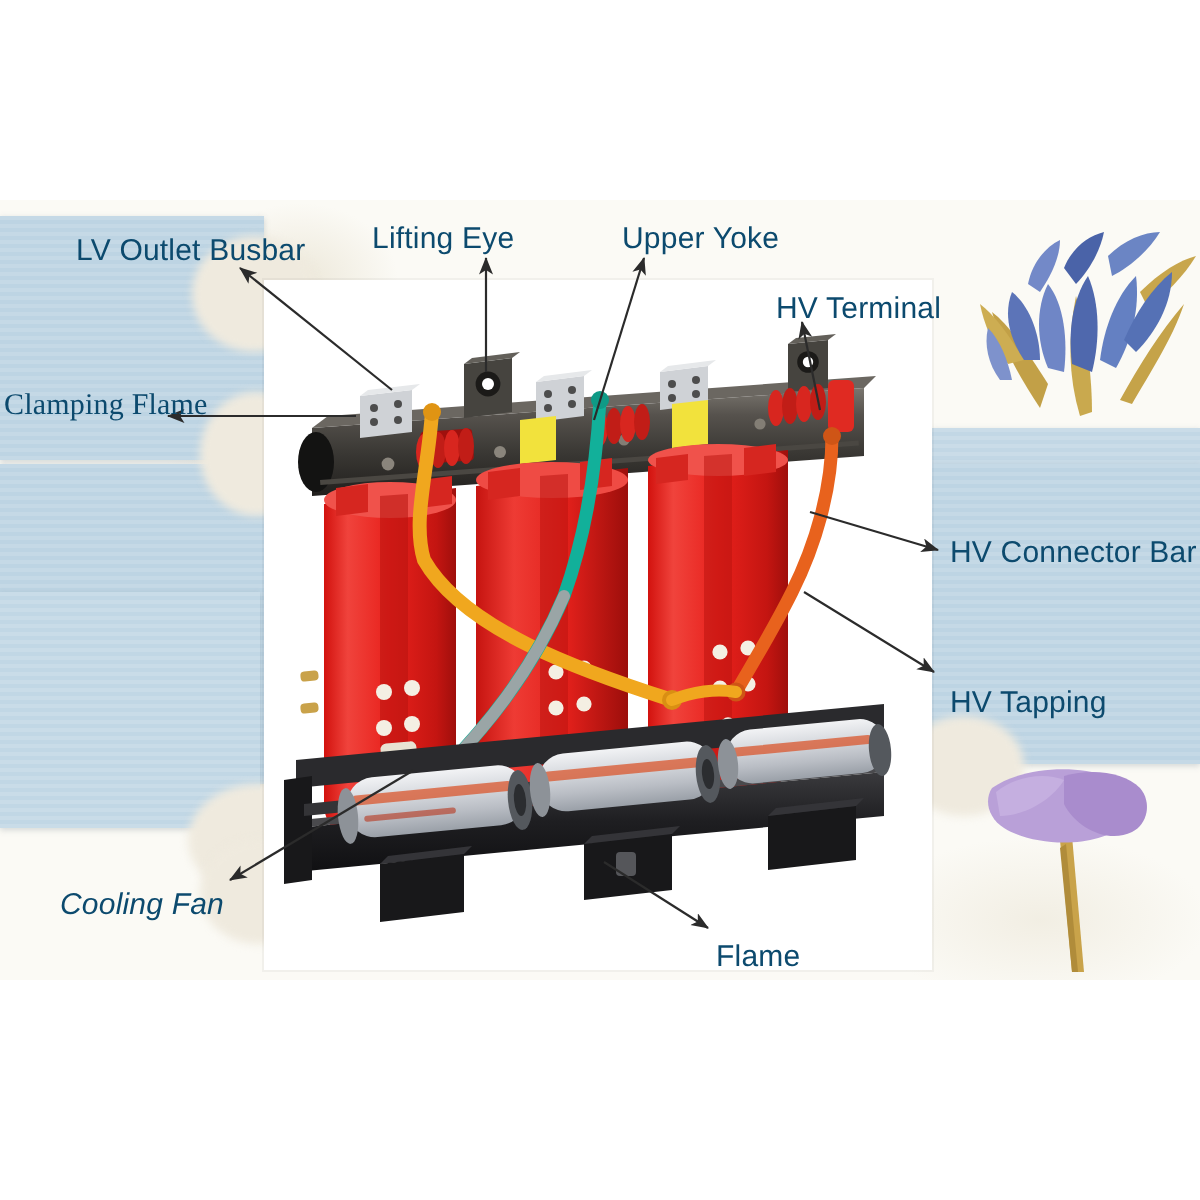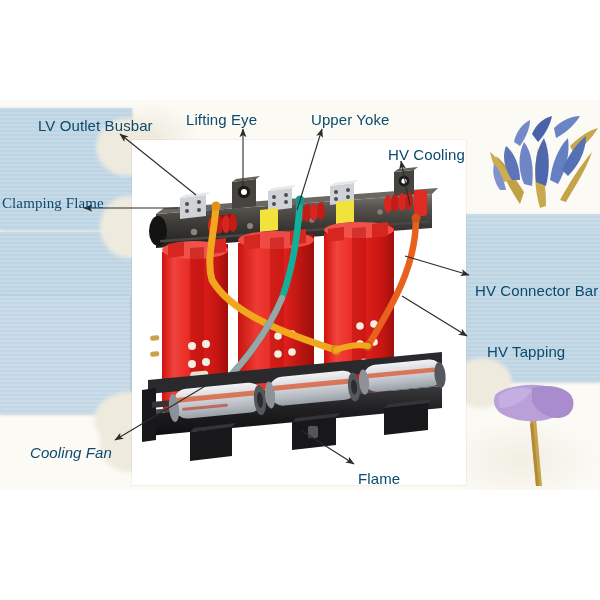--- a/index.html
+++ b/index.html
@@ -388,20 +388,20 @@
       <line x1="405" y1="256" x2="469" y2="275"></line>
       <line x1="402" y1="296" x2="467" y2="336"></line>
       <line x1="207" y1="385" x2="115" y2="440"></line>
       <line x1="302" y1="431" x2="354" y2="464"></line>
     </g>
   </svg>
 
   <div class="lbl" style="left:38px;  top:117px;">LV Outlet Busbar</div>
   <div class="lbl" style="left:186px; top:111px;text-align:right;">Lifting Eye</div>
   <div class="lbl" style="left:311px; top:111px;text-align:right;">Upper Yoke</div>
-  <div class="lbl" style="left:388px; top:146px;">HV Cooling</div>
+  <div class="lbl" style="left:388px; top:146px;">HV Terminal</div>
   <div class="lbl" style="left:2px;   top:195px;font-family:Liberation Serif, serif;">Clamping Flame</div>
-  <div class="lbl" style="left:475px; top:282px;">HV Connector Bar</div>
-  <div class="lbl" style="left:475px; top:343px;margin-left:12px;">HV Tapping</div>
+  <div class="lbl" style="left:475px; top:268px;">HV Connector Bar</div>
+  <div class="lbl" style="left:475px; top:343px;">HV Tapping</div>
   <div class="lbl" style="left:30px;  top:444px;font-style:italic;">Cooling Fan</div>
   <div class="lbl" style="left:358px; top:470px;">Flame</div>
 
 </div>
 
 </body></html>

